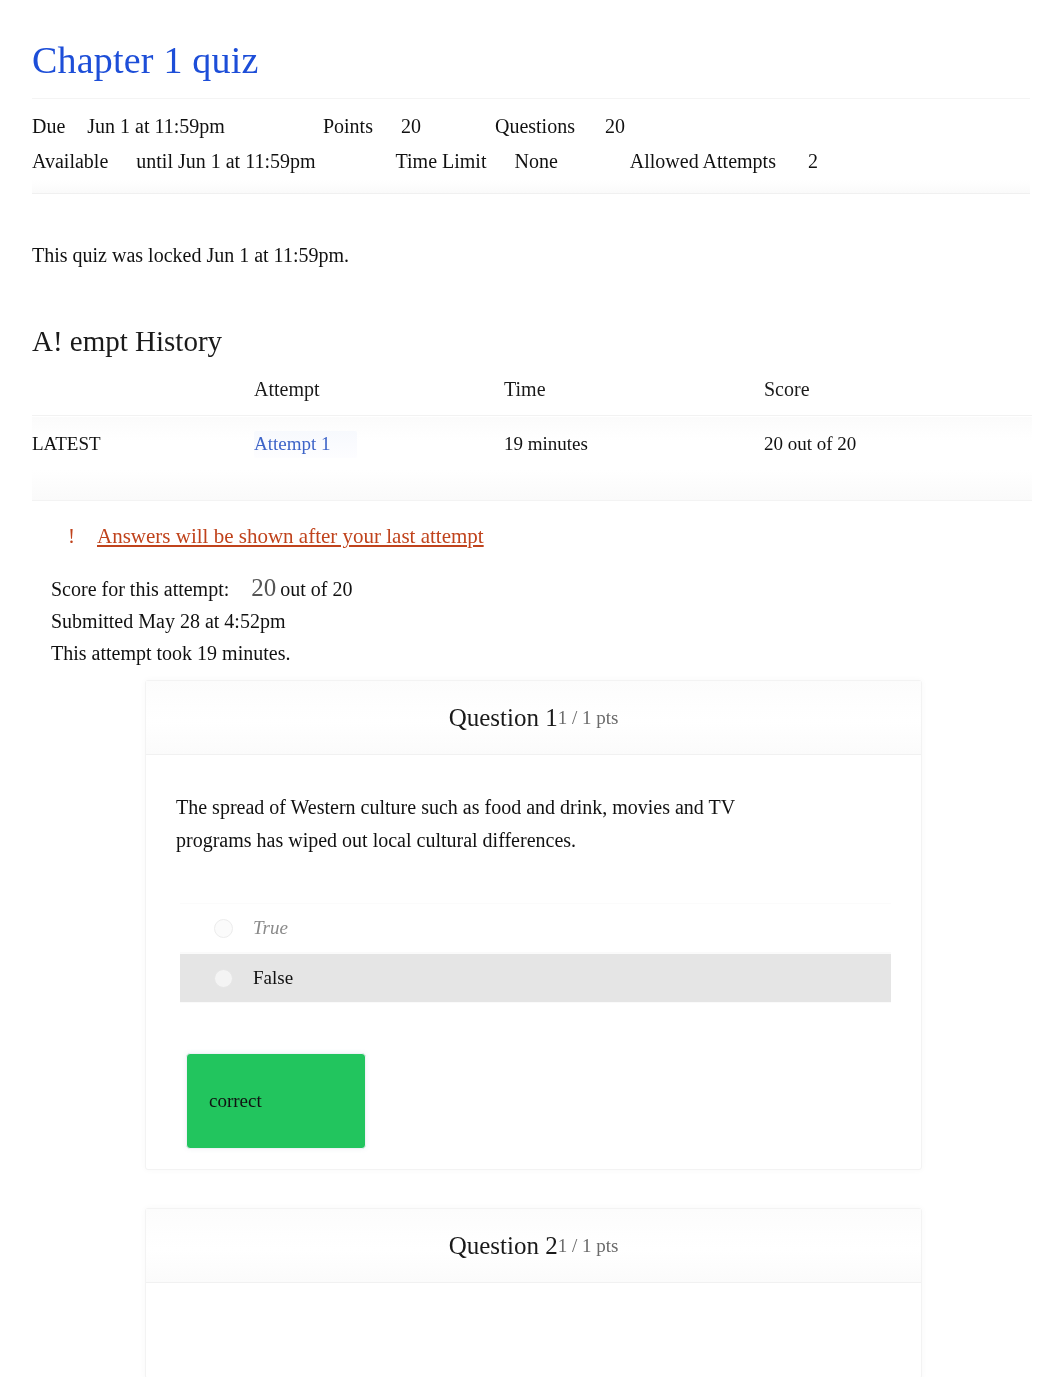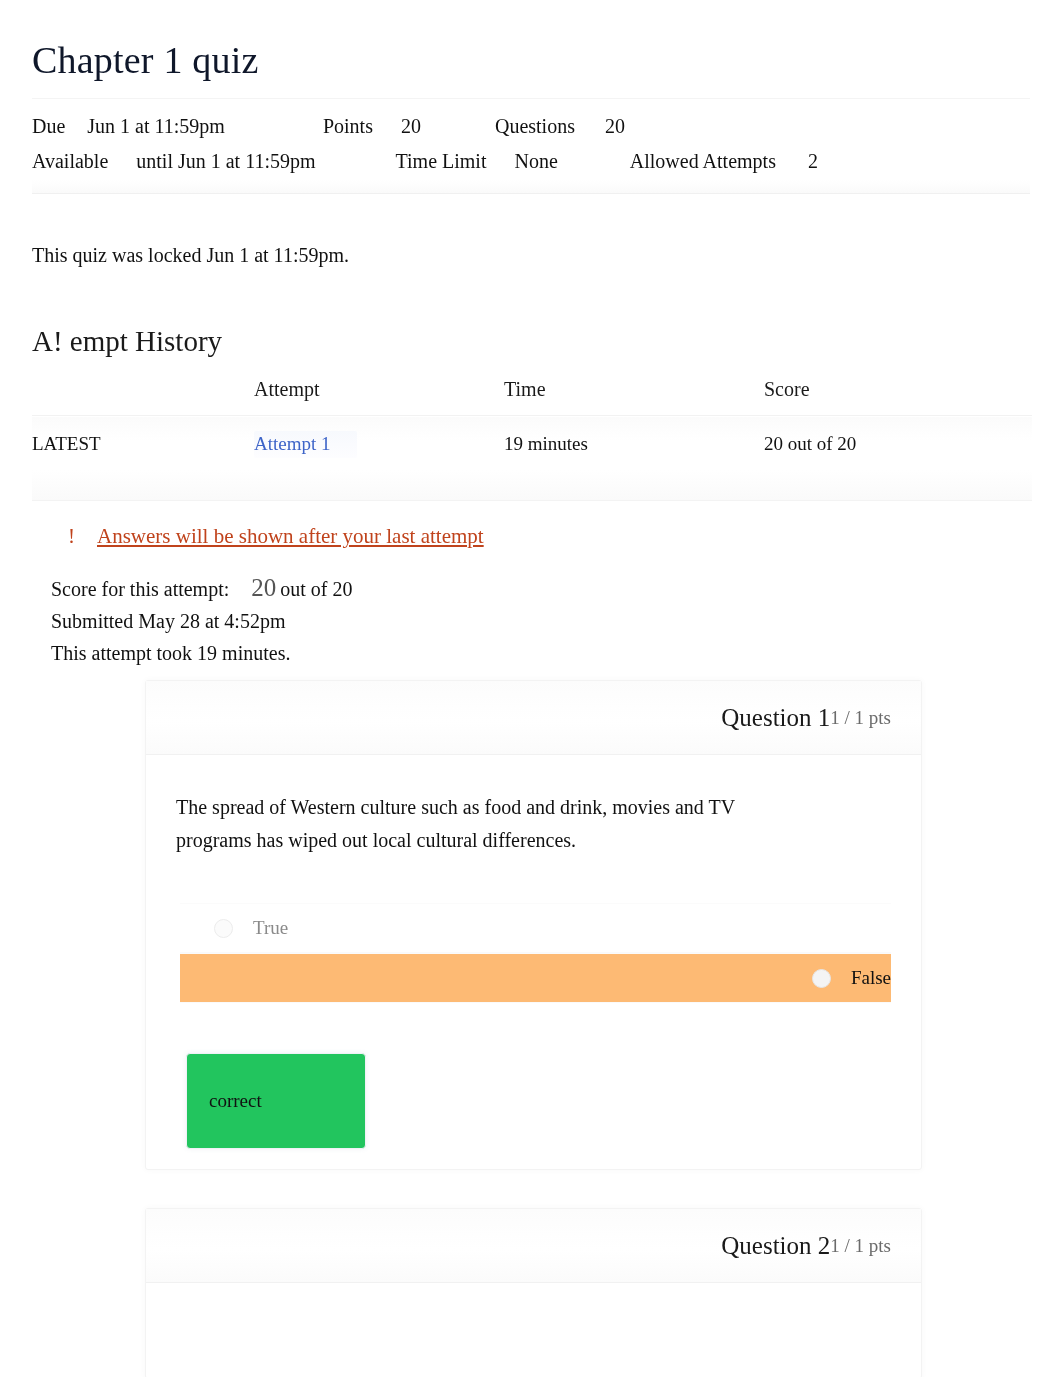--- a/index.html
+++ b/index.html
@@ -25,21 +25,21 @@
   }
 
   
   .quiz-title {
     position: absolute;
     left: 32px;
     top: 38px;
     font-size: 38px;
     line-height: 44px;
     font-weight: normal;
-    color: #0f172a;
+    color: #1d4ed8;
     letter-spacing: 0.2px;
     margin: 0;
   }
 
   
   .quiz-details {
     position: absolute;
     left: 32px;
     top: 98px;
     width: 998px;
@@ -193,21 +193,21 @@
   }
   #question-1 { top: 680px; height: 488px; }
   #question-2 { top: 1208px; height: 169px; }
 
   .question-header {
     height: 74px;
     background: linear-gradient(to bottom, #fcfcfc 0%, #ffffff 55%, #fbfbfb 100%);
     border-bottom: 1px solid #f1f1f1;
     display: flex;
     align-items: center;
-    justify-content: flex-end;
+    justify-content: center;
     padding: 0 30px;
     box-sizing: border-box;
   }
   .question-name {
     font-size: 25px;
     color: #1a1a1a;
   }
   .question-pts {
     font-size: 19px;
     color: #6b6b6b;
@@ -230,22 +230,22 @@
     margin-left: 4px;
   }
   .answer-row {
     display: flex;
     align-items: center;
     height: 48px;
     padding-left: 34px;
     border-top: 1px solid #fbfbfb;
     border-bottom: 1px solid #fafafa;
   }
-  .answer-row.faded .answer-label { color: #8a8a8a; }
-  .answer-row.selected { background: #fdba74; justify-content: flex-end; }
+  .answer-row.faded .answer-label { color: #8a8a8a; font-style: italic; }
+  .answer-row.selected { background: #e5e5e5; }
   .radio {
     width: 17px;
     height: 17px;
     border-radius: 50%;
     border: 1px solid #ececec;
     background: #fbfbfb;
     margin-right: 20px;
     flex: none;
   }
   .answer-row.selected .radio {

